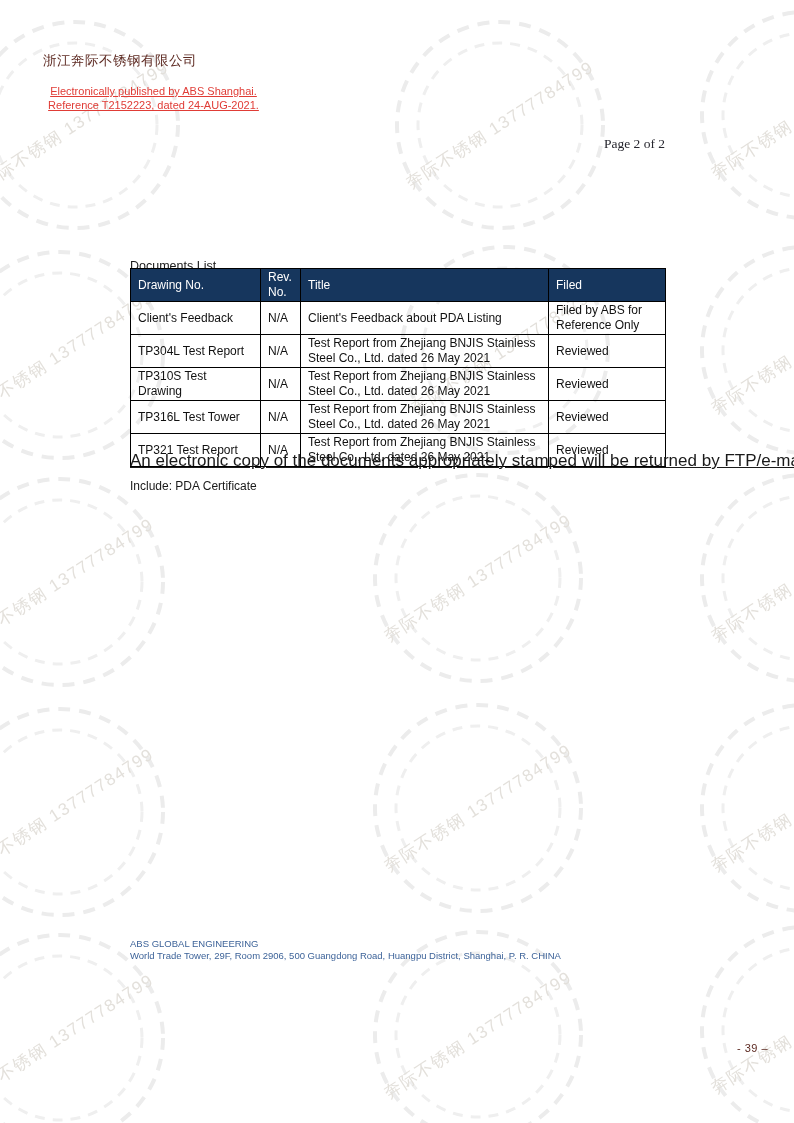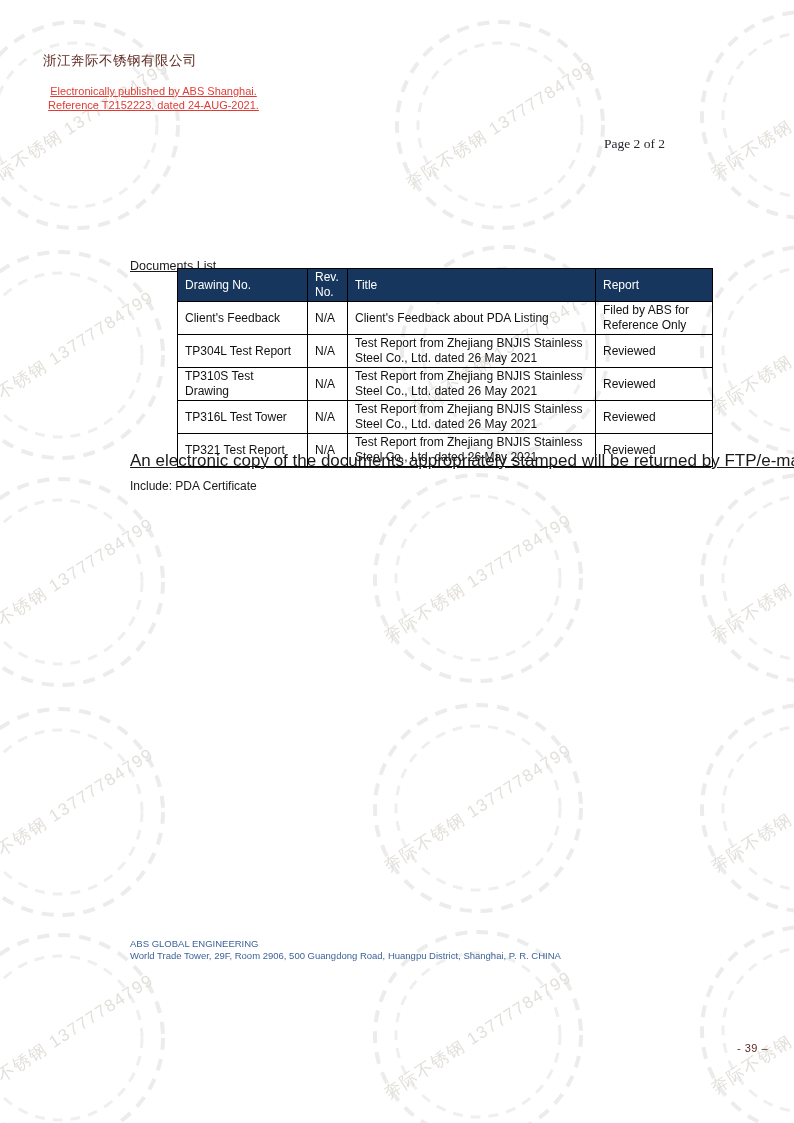--- a/index.html
+++ b/index.html
@@ -53,21 +53,20 @@
     text-decoration:underline;
     margin-top:21px;
   }
   table.doc-table{
     position:absolute;left:130px;top:268px;
     width:535px;
     border-collapse:collapse;
     font-size:12px;line-height:15px;
     color:#111;
     table-layout:fixed;
-    margin-left:47px;
   }
   .doc-table th,.doc-table td{
     border:1px solid #000;
     padding:1px 7px;
     vertical-align:middle;
     text-align:left;
     font-weight:normal;
   }
   .doc-table thead th{
     background:var(--table-header-bg);
@@ -232,21 +231,21 @@
         <col style="width:130px">
           <col style="width:40px">
           <col style="width:248px">
           <col style="width:117px">
       </colgroup>
       <thead>
         <tr>
           <th>Drawing No.</th>
           <th>Rev. No.</th>
           <th>Title</th>
-          <th>Report</th>
+          <th>Filed</th>
         </tr>
       </thead>
       <tbody>
         <tr>
           <td>Client's Feedback</td>
           <td>N/A</td>
           <td>Client's Feedback about PDA Listing</td>
           <td>Filed by ABS for Reference Only</td>
         </tr>
         <tr>

